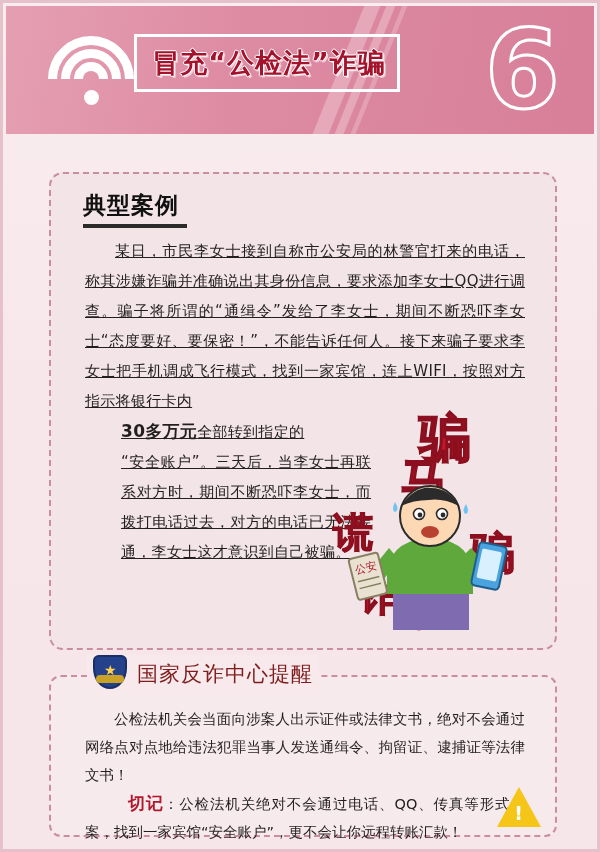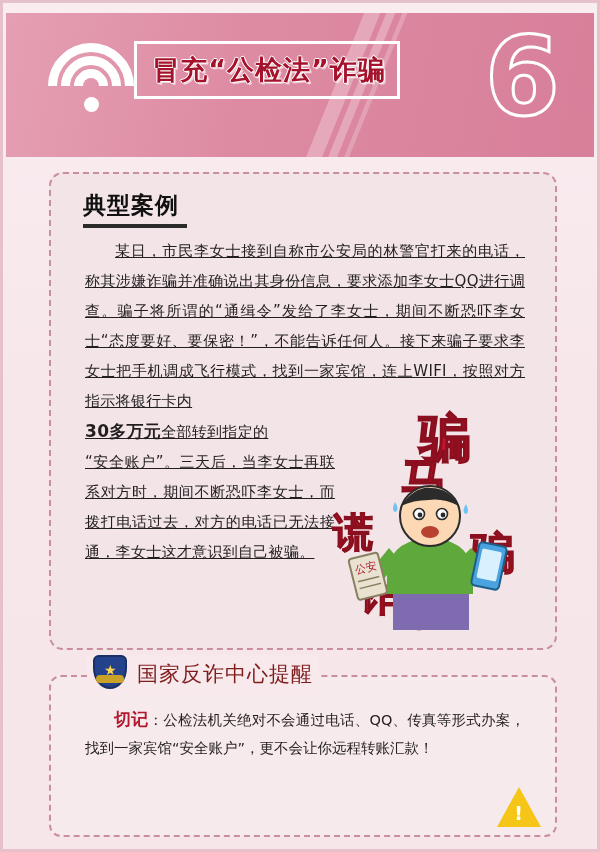--- a/index.html
+++ b/index.html
@@ -20,22 +20,22 @@
     position: absolute;
     inset: 0;
     background: linear-gradient(180deg, #f9edf0 0%, #f7e7eb 45%, #f6e6ea 100%);
     border: 3px solid #e6c0cb;
     box-sizing: border-box;
   }
 
   
   .header {
     position: absolute;
-    top: 10px; left: 3px; right: 3px;
-    height: 144px;
+    top: 3px; left: 3px; right: 3px;
+    height: 128px;
     background: linear-gradient(100deg, #e59fb2 0%, #dd8ba3 40%, #d87f9a 100%);
     overflow: hidden;
   }
   .header-diag {
     position: absolute;
     top: -20px;
     width: 16px;
     height: 180px;
     background: rgba(255,255,255,0.28);
     transform: skewX(-22deg);
@@ -143,21 +143,21 @@
     left: 34px;
     top: 62px;
     width: 440px;
     font-size: 15px;
     line-height: 30px;
     color: #231f20;
     text-align: justify;
     letter-spacing: 0.3px;
   }
   .case-body p { margin: 0; text-indent: 2em; text-decoration: underline; }
-  .case-body .narrow { width: 250px; text-indent: 0; }
+  .case-body .narrow { width: 250px; text-indent: 0; margin-left: 36px; }
   .big-money { font-weight: bold; font-size: 17px; }
 
   .illus {
     position: absolute;
     right: 12px;
     bottom: 10px;
     width: 220px;
     height: 240px;
   }
 
@@ -224,20 +224,21 @@
     font-size: 14.5px;
     line-height: 28px;
     color: #231f20;
     text-align: justify;
   }
   .reminder-body p { margin: 0; text-indent: 2em; }
   .tip-label {
     font-weight: bold;
     color: #b0182e;
     font-size: 17px;
+    margin-left: 14px;
   }
 
   .warn-tri {
     position: absolute;
     right: 14px;
     bottom: 8px;
     width: 0; height: 0;
     border-left: 22px solid transparent;
     border-right: 22px solid transparent;
     border-bottom: 40px solid #f5c518;
@@ -336,20 +337,21 @@
     <div class="reminder-head">
       <span class="badge-ico">
         <span class="shield"></span>
         <span class="star">★</span>
         <span class="wing"></span>
       </span>
       <span class="reminder-title">国家反诈中心提醒</span>
     </div>
 
     <div class="reminder-body">
+      <p>公检法机关会当面向涉案人出示证件或法律文书，绝对不会通过网络点对点地给违法犯罪当事人发送通缉令、拘留证、逮捕证等法律文书！</p>
       <p>
         <span class="tip-label">切记</span><span>：公检法机关绝对不会通过电话、QQ、传真等形式办案，找到一家宾馆“安全账户”，更不会让你远程转账汇款！</span>
       </p>
     </div>
 
     <div class="warn-tri"></div>
     <div class="warn-excl">!</div>
   </div>
 
 </div>

